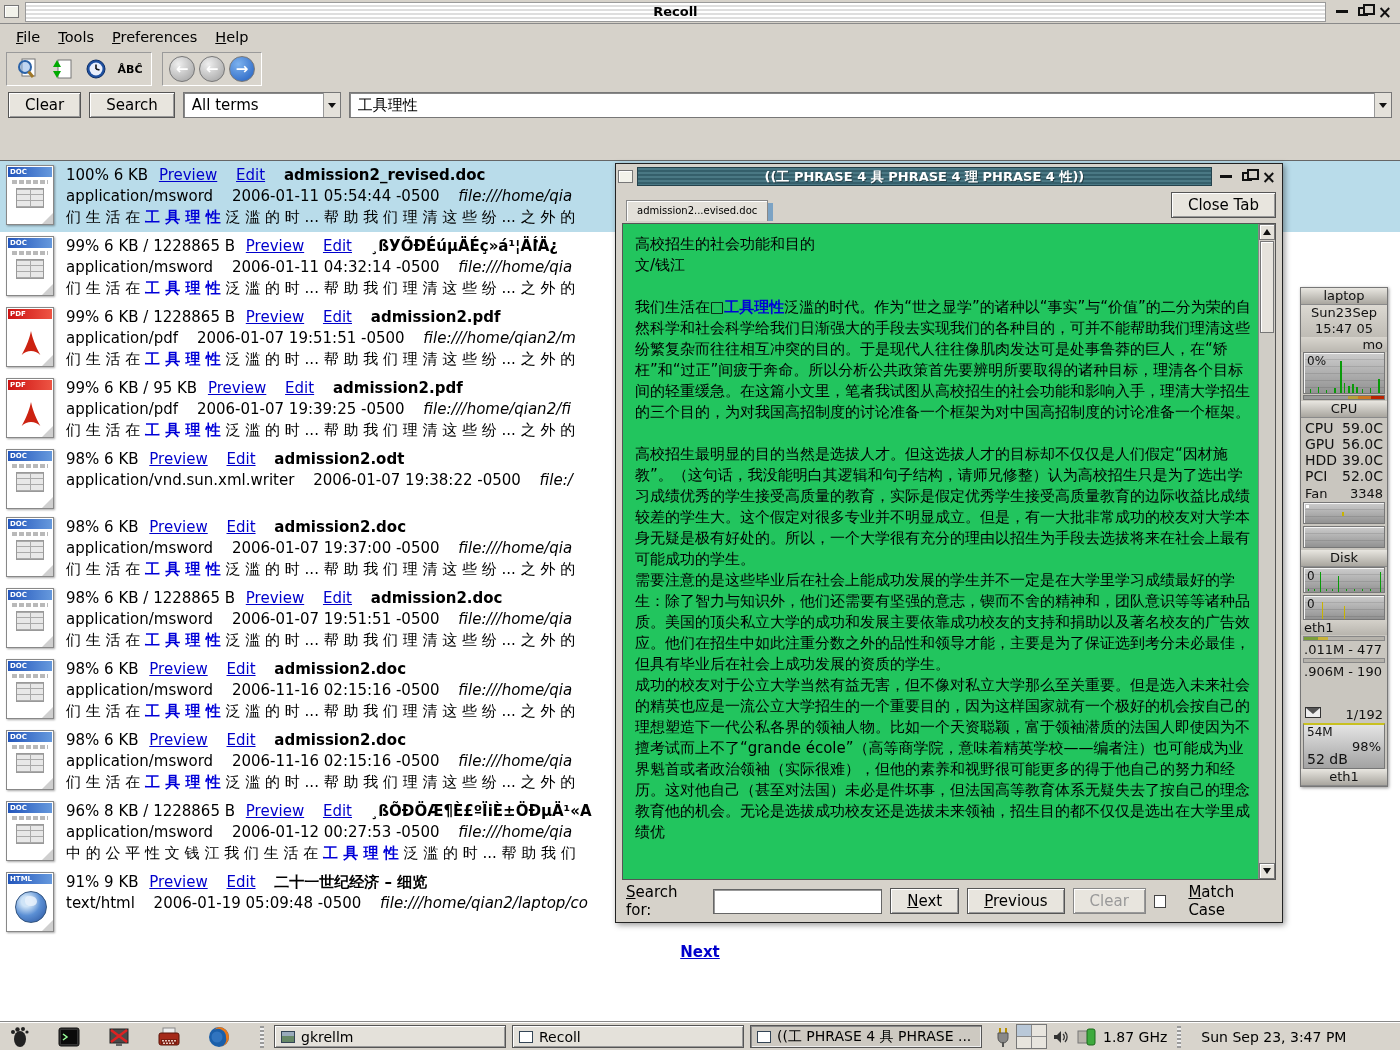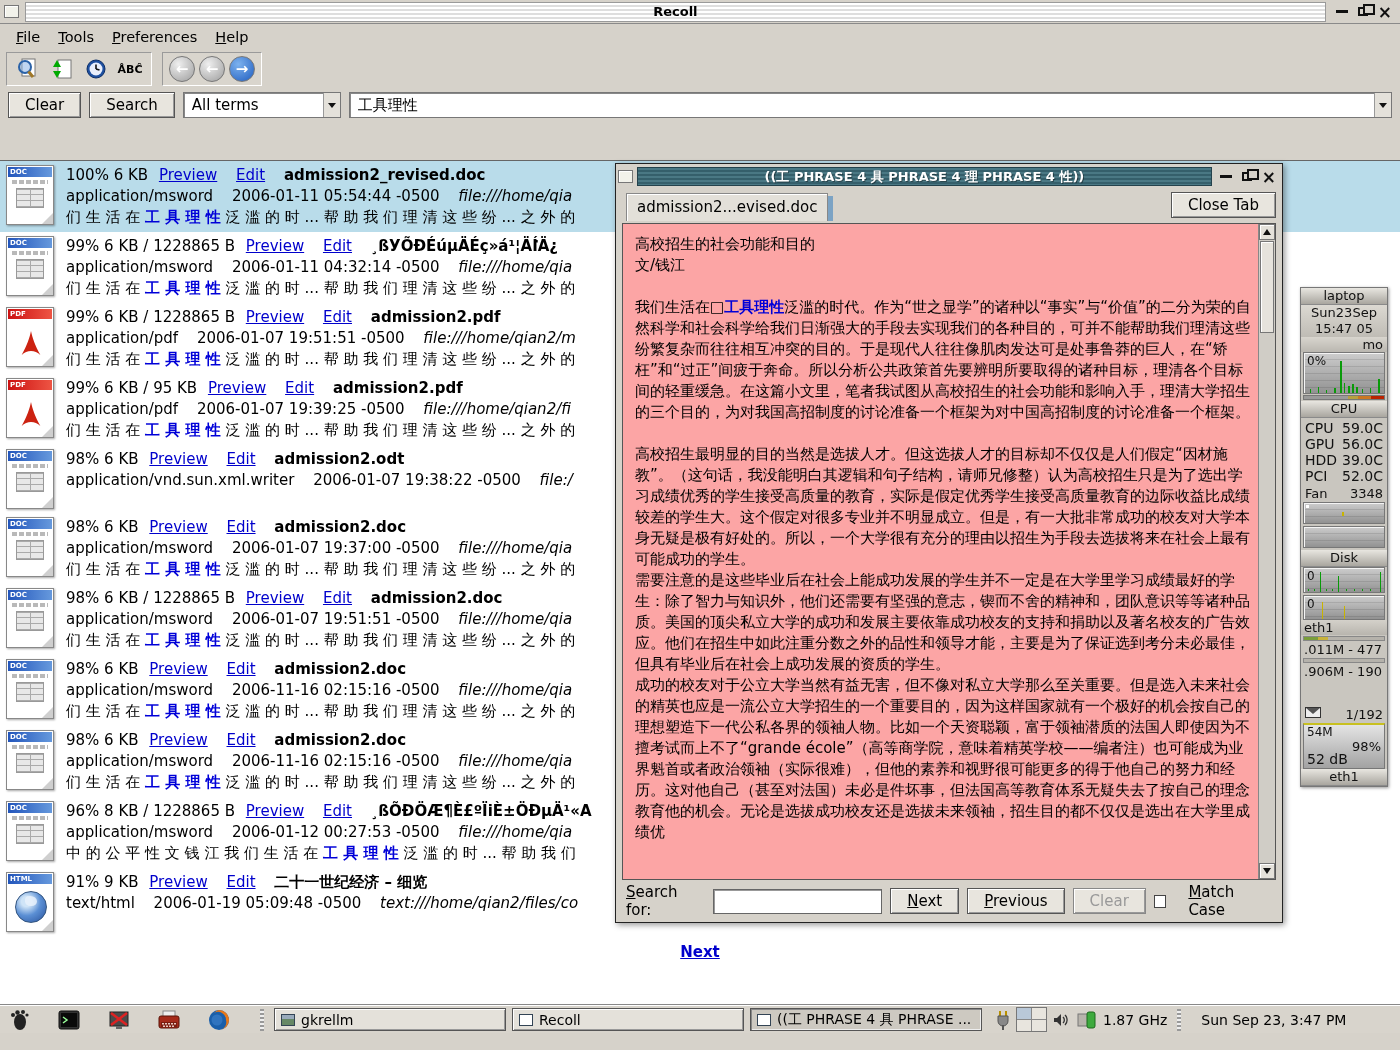--- a/index.html
+++ b/index.html
@@ -88,25 +88,25 @@
 
   
   .pwin{position:absolute;left:615px;top:163px;width:668px;height:760px;background:#d6d2ca;
     border:1px solid #222;box-shadow:2px 2px 6px rgba(0,0,0,.4);padding:2px;z-index:5;display:flex;flex-direction:column;}
   .ptitle{height:21px;display:flex;align-items:center;gap:4px;justify-content:flex-end;}
   .pt-stripe{flex:1;height:19px;border:1px solid #24424c;
     background:repeating-linear-gradient(180deg,#4a7884 0 2px,#355f6b 2px 4px);
     display:flex;align-items:center;justify-content:center;}
   .pt-stripe span{color:#fff;font-weight:bold;font-size:13px;text-shadow:1px 1px 0 rgba(0,0,0,.4);}
   .ptabs{height:34px;display:flex;align-items:flex-end;padding:4px 4px 0 8px;}
-  .ptab{background:#e3e0d9;border:1px solid #888;border-bottom:none;padding:4px 10px 5px 10px;font-size:15px;
+  .ptab{background:#e3e0d9;border:1px solid #888;border-bottom:none;padding:4px 10px 5px 10px;font-size:10px;
     box-shadow:inset 1px 1px 0 #fff;position:relative;}
   .ptab::after{content:"";position:absolute;right:-6px;top:2px;bottom:0;width:5px;background:#7ca3c4;}
   .closetab{margin-left:auto;margin-bottom:3px;}
-  .ptextwrap{flex:1;margin:2px 4px;border:1px solid #555;background:#fca5a5;position:relative;overflow:hidden;display:flex;}
+  .ptextwrap{flex:1;margin:2px 4px;border:1px solid #555;background:#22c55e;position:relative;overflow:hidden;display:flex;}
   .ptext{flex:1;padding:10px 6px 10px 12px;font-size:15px;line-height:21px;overflow:hidden;}
   .pline{min-height:21px;}
   .pscroll{width:17px;background:#d0cdc6;border-left:1px solid #888;display:flex;flex-direction:column;}
   .sbtn{height:16px;background:#e4e1da;border:1px solid #777;box-shadow:inset 1px 1px 0 #fff;
     display:flex;align-items:center;justify-content:center;}
   .tri-up{width:0;height:0;border-left:4px solid transparent;border-right:4px solid transparent;border-bottom:6px solid #111;}
   .tri-dn{width:0;height:0;border-left:4px solid transparent;border-right:4px solid transparent;border-top:6px solid #111;}
   .sthumb{height:92px;margin:1px;background:#e6e3dc;border:1px solid #777;box-shadow:inset 1px 1px 0 #fff;}
   .strack{flex:1;}
   .pfind{height:38px;display:flex;align-items:center;gap:8px;padding:0 8px;}
@@ -140,21 +140,21 @@
   .gk-gap{height:28px;}
   .envelope{width:16px;height:11px;border:1px solid #333;position:relative;background:#eee;display:inline-block;}
   .envelope::before{content:"";position:absolute;left:0;top:0;border-left:7px solid transparent;border-right:7px solid transparent;border-top:6px solid #555;}
   .bigchart{height:46px;position:relative;margin:0 2px;border:1px solid #777;border-top:2px solid #c8c020;
     background:linear-gradient(180deg,#e4e4e4,#a2a2a2);}
   .bigchart .n1{position:absolute;left:3px;top:0;font-size:12px;}
   .bigchart .n2{position:absolute;right:3px;top:14px;font-size:13px;}
   .bigchart .n3{position:absolute;left:3px;bottom:1px;font-size:14px;}
 
   
-  .taskbar{position:absolute;left:0;bottom:17px;width:1400px;height:28px;background:#d8d4cc;
+  .taskbar{position:absolute;left:0;bottom:0;width:1400px;height:28px;background:#d8d4cc;
     border-top:1px solid #fff;box-shadow:0 -1px 0 #888;display:flex;align-items:center;gap:6px;padding:0 6px;z-index:10;}
   .launch{width:26px;height:24px;display:flex;align-items:center;justify-content:center;margin-right:18px;}
   .handle{width:4px;height:22px;background:repeating-linear-gradient(180deg,#999 0 2px,#eee 2px 4px);margin:0 4px;}
   .task{width:232px;height:23px;display:flex;align-items:center;gap:6px;background:#e4e1da;
     border:1px solid #555;box-shadow:inset 1px 1px 0 #fff,inset -1px -1px 0 #999;padding:0 6px;font-size:14px;
     white-space:nowrap;overflow:hidden;}
   .task.active{background:#cdc9c1;box-shadow:inset 1px 1px 0 #888,inset -1px -1px 0 #eee;}
   .task .ticn{width:14px;height:12px;border:1px solid #345;background:#fff;flex:none;}
   .tray{display:flex;align-items:center;gap:6px;margin-left:8px;}
   .pager{display:grid;grid-template-columns:14px 14px;grid-template-rows:11px 11px;gap:1px;background:#888;border:1px solid #777;}
@@ -495,21 +495,21 @@
     <div class="rbody">
       <div class="l1">
         <span class="meta">91% 9 KB</span>
         <a class="link lnk-p">Preview</a>
         <a class="link lnk-e">Edit</a>
         <span class="rtitl">二十一世纪经济 – 细览</span>
       </div>
       <div class="l2">
         <span class="mime">text/html</span>
         <span class="date">2006-01-19 05:09:48 -0500</span>
-        <span class="url">text:///home/qian2/files/co</span>
+        <span class="url">file:///home/qian2/laptop/co</span>
       </div>
     </div>
   </div>
       </div>
     <a class="next-link">Next</a>
   </div>
 </div>
 
 <div class="pwin">
   <div class="ptitle">

